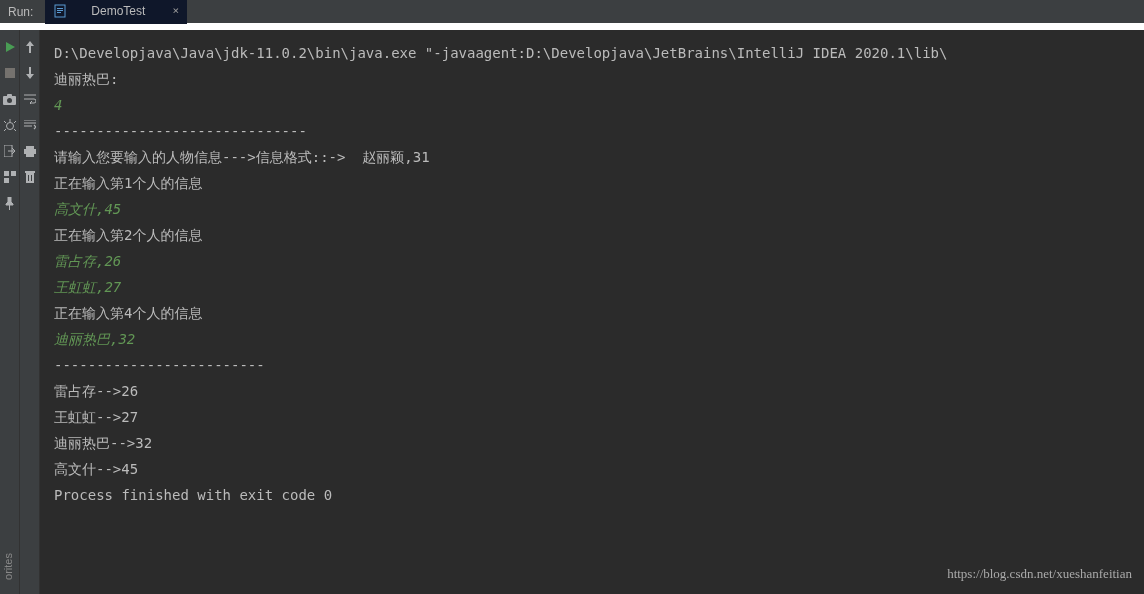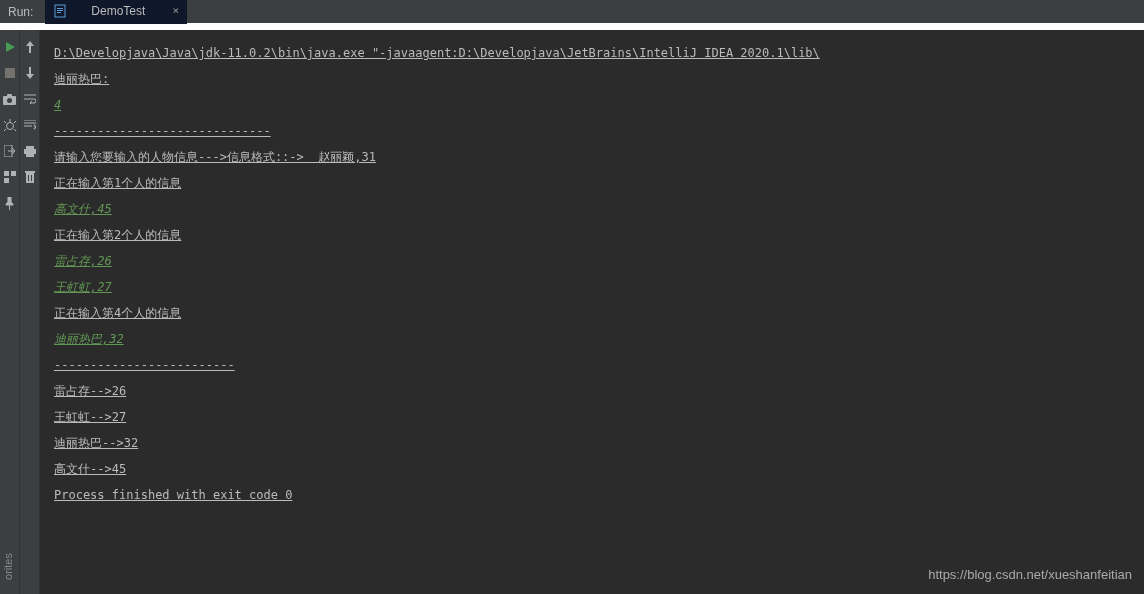--- a/index.html
+++ b/index.html
@@ -88,34 +88,33 @@
     }
     .content {
       flex: 1;
       background: #2b2b2b;
       padding: 10px 0 10px 14px;
       overflow: hidden;
     }
     .console-line {
       line-height: 26px;
       white-space: pre;
-      font-size: 12px;
-      color: #bbbbbb;
-      text-decoration: underline;
+      font-size: 14px;
+      color: #bbbbbb;
     }
     .input-line {
       color: #629755;
       font-style: italic;
     }
     .watermark {
       position: absolute;
       bottom: 12px;
       right: 12px;
       color: #aaa;
-      font-family: Liberation Sans, sans-serif;
+      font-family: Liberation Serif, serif;
       font-size: 13px;
     }
     .vertical-text {
       position: absolute;
       left: 0;
       bottom: 10px;
       writing-mode: vertical-rl;
       transform: rotate(180deg);
       font-family: "Segoe UI", sans-serif;
       font-size: 11px;

